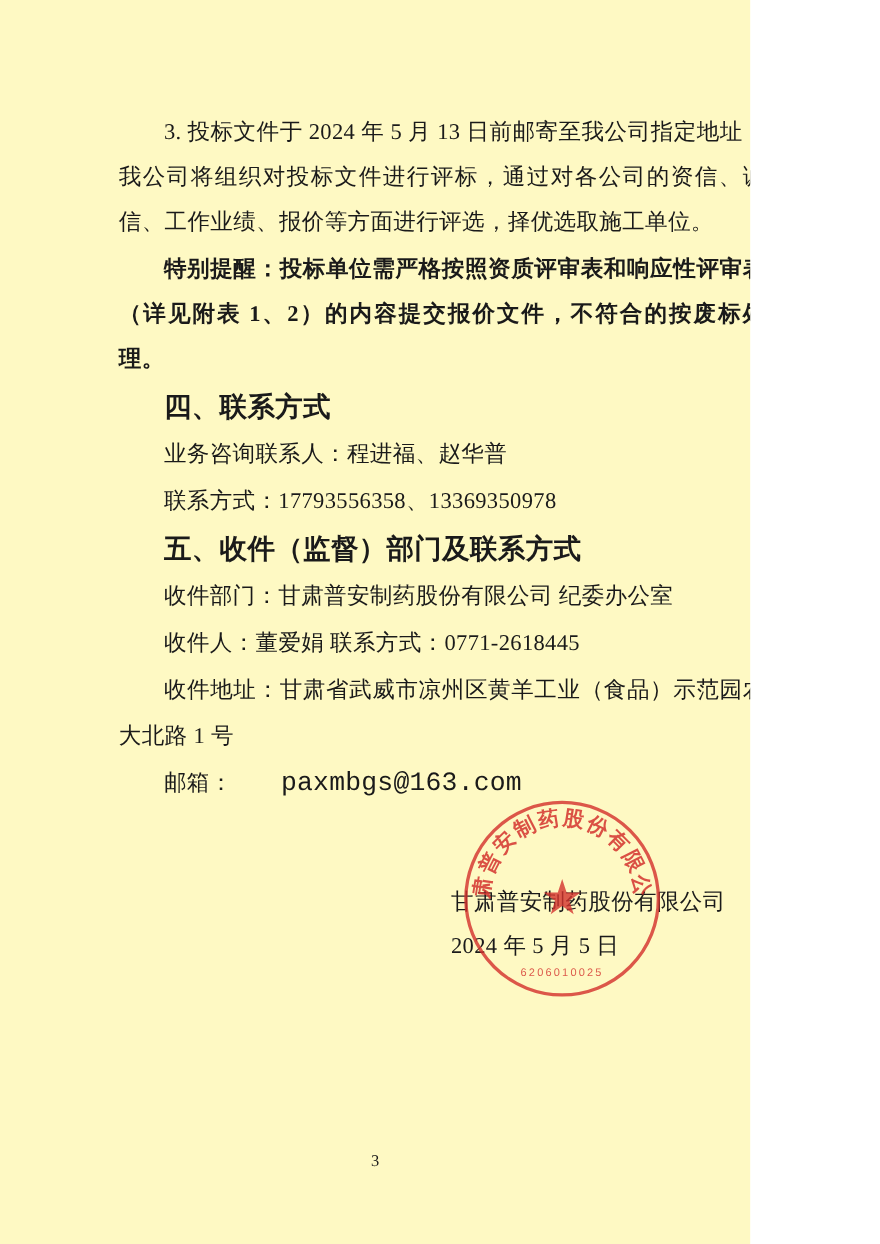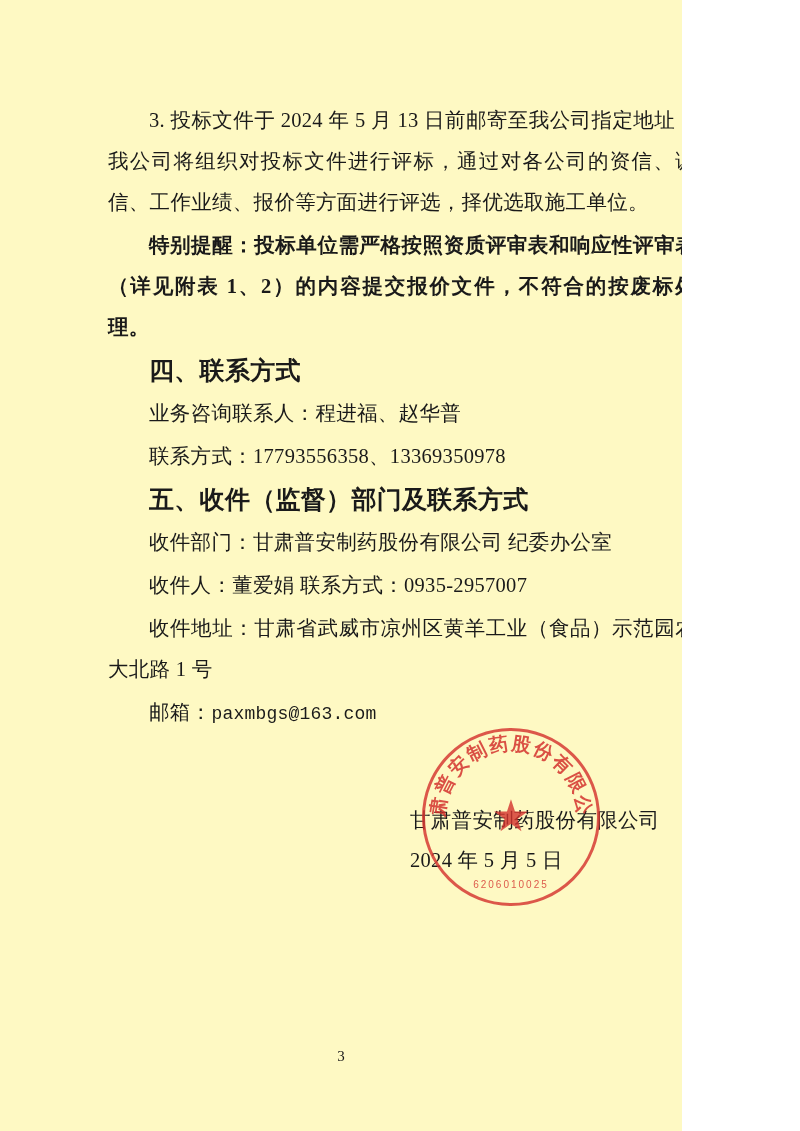--- a/index.html
+++ b/index.html
@@ -37,22 +37,23 @@
   .bold {
     font-weight: bold;
   }
   .heading {
     font-weight: bold;
     text-indent: 41px;
     font-size: 25px;
   }
   .mono {
     font-family: "Liberation Mono", "DejaVu Sans Mono", monospace;
-    font-size: 18px;
+    font-size: 24px;
     letter-spacing: 0.2px;
+    margin-left: 44px;
   }
 
   
   .sign {
     position: absolute;
     left: 410px;
     top: 800px;
     width: 300px;
   }
   .sign p {
@@ -173,21 +174,21 @@
     <p class="heading">四、联系方式</p>
 
     <p class="indent">业务咨询联系人：程进福、赵华普</p>
 
     <p class="indent">联系方式：17793556358、13369350978</p>
 
     <p class="heading">五、收件（监督）部门及联系方式</p>
 
     <p class="indent">收件部门：甘肃普安制药股份有限公司  纪委办公室</p>
 
-    <p class="indent">收件人：董爱娟    联系方式：0935-2957007</p>
+    <p class="indent">收件人：董爱娟    联系方式：0771-2618445</p>
 
     <p class="indent">收件地址：甘肃省武威市凉州区黄羊工业（食品）示范园农大北路 1 号</p>
 
     <p class="indent"><span>邮箱：</span><span class="mono">paxmbgs@163.com</span></p>
 
   </div>
 
   <div class="sign">
     <p>甘肃普安制药股份有限公司</p>
     <p>2024 年 5 月 5 日</p>

